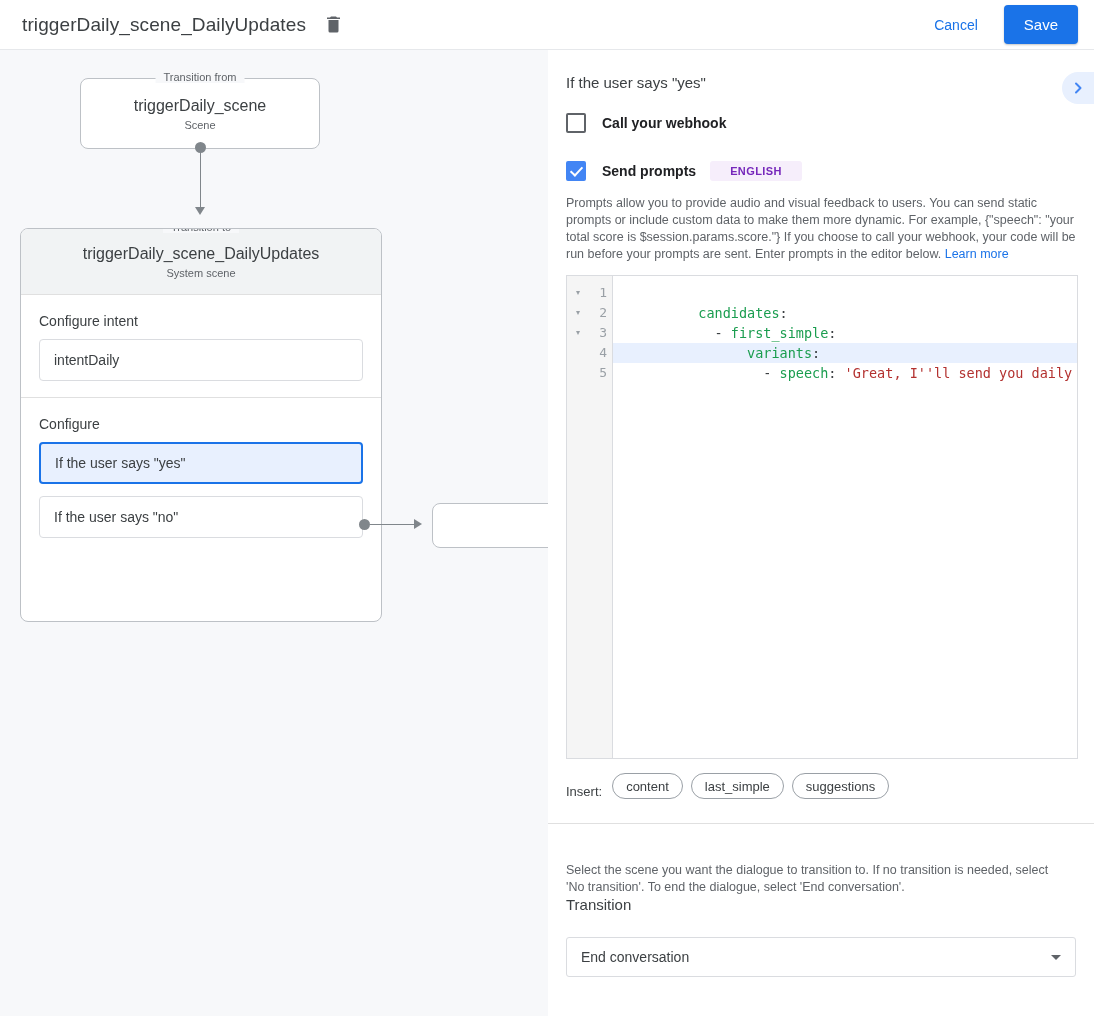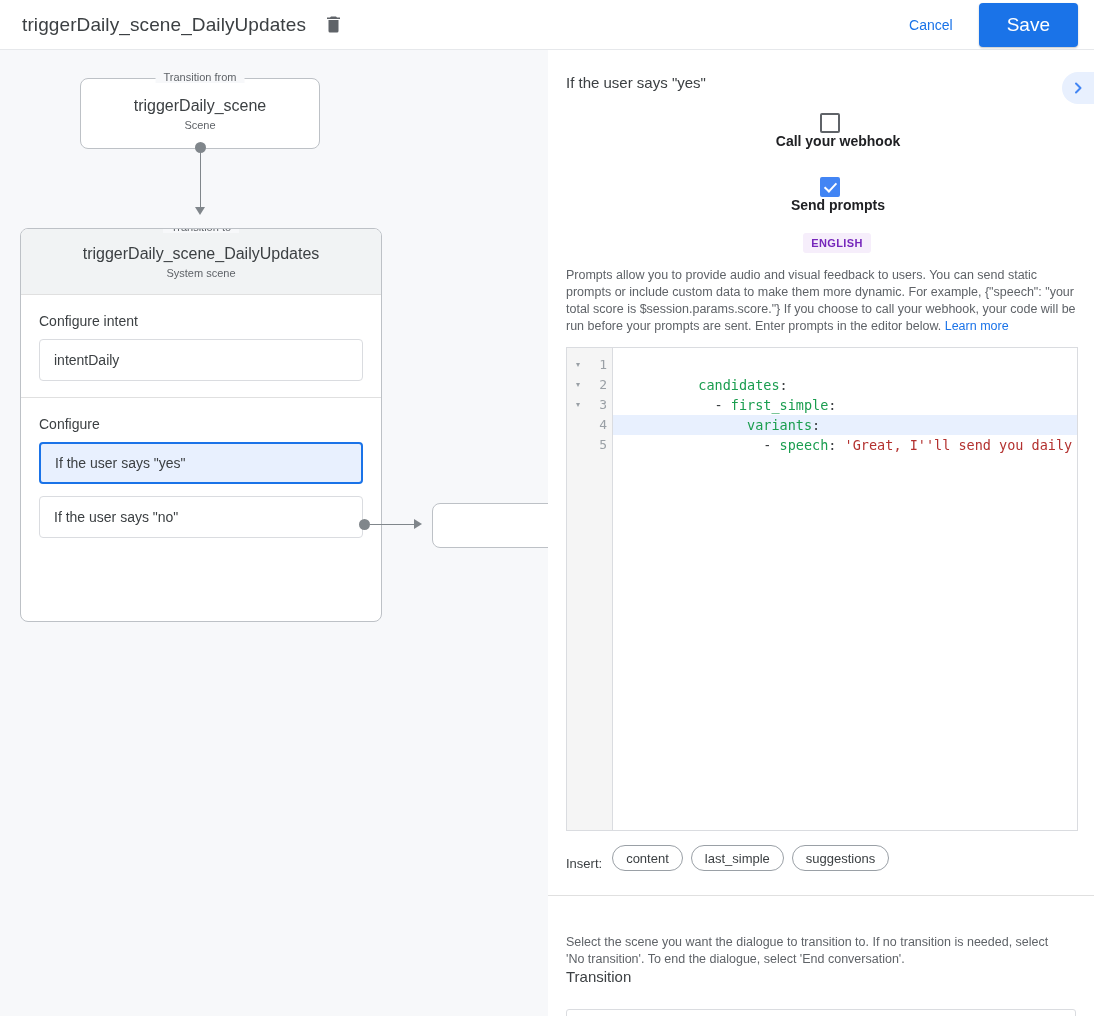--- a/index.html
+++ b/index.html
@@ -37,23 +37,23 @@
     margin-left: auto; margin-right: 16px;
     display: flex; align-items: center; gap: 10px;
   }
   #cancel-btn {
     font-size: 14px; color: #1a73e8;
     padding: 9px 16px; border-radius: 4px;
     cursor: pointer; background: none; border: none;
     font-family: inherit; font-weight: 500;
   }
   #save-btn {
-    font-size: 19px; color: #ffffff;
+    font-size: 15px; color: #ffffff;
     background: #1a73e8;
-    padding: 11px 28px; border-radius: 4px;
+    padding: 11px 20px; border-radius: 4px;
     border: none; cursor: pointer;
     font-family: inherit; font-weight: 500;
     box-shadow: 0 1px 2px rgba(60,64,67,.3);
   }
 
   
   #canvas {
     position: absolute; left: 0; top: 50px;
     width: 568px; height: 966px;
     background: #f7f8fa;
@@ -186,21 +186,20 @@
   }
 
   #panel-title {
     font-size: 15px; color: #3c4043;
     margin: 0 0 22px 18px;
   }
 
   .check-row {
     display: flex; align-items: center;
     margin: 0 0 0 18px;
-    flex-direction: column;
   }
   .cbox {
     width: 20px; height: 20px;
     border: 2px solid #5f6368;
     border-radius: 2px;
     background: #ffffff;
     flex: none;
     cursor: pointer;
   }
   .cbox.checked {
@@ -219,24 +218,23 @@
   .check-label {
     margin-left: 16px;
     font-size: 14px; font-weight: bold; color: #202124;
   }
   #lang-chip {
     margin-left: 14px;
     background: #f6eefb;
     color: #7627bb;
     font-size: 11px;
     letter-spacing: .4px;
-    padding: 4px 8px;
+    padding: 4px 20px;
     border-radius: 3px;
     font-weight: bold;
-    margin-top: 20px;
   }
   #send-prompts-row { margin-top: 28px; }
 
   #prompts-desc {
     margin: 14px 18px 0 18px;
     width: 510px;
     font-size: 12.5px; line-height: 17px;
     color: #5f6368;
   }
   #prompts-desc a { color: #1a73e8; text-decoration: none; }

